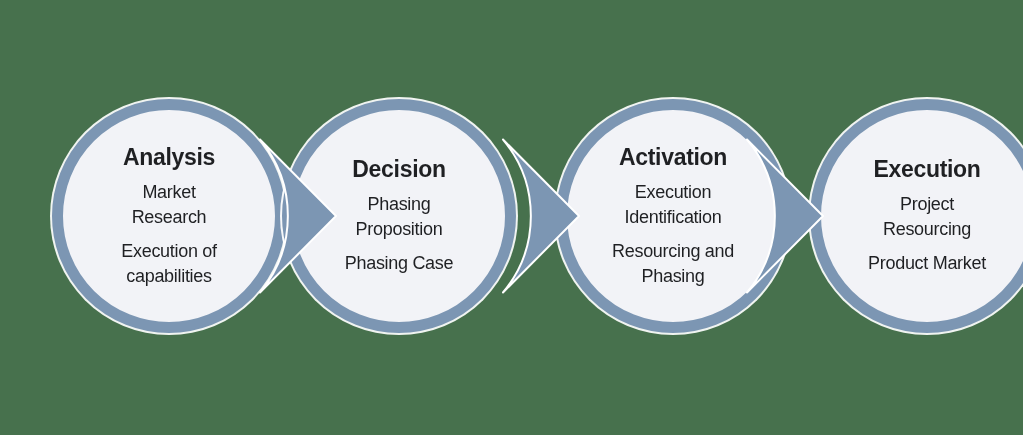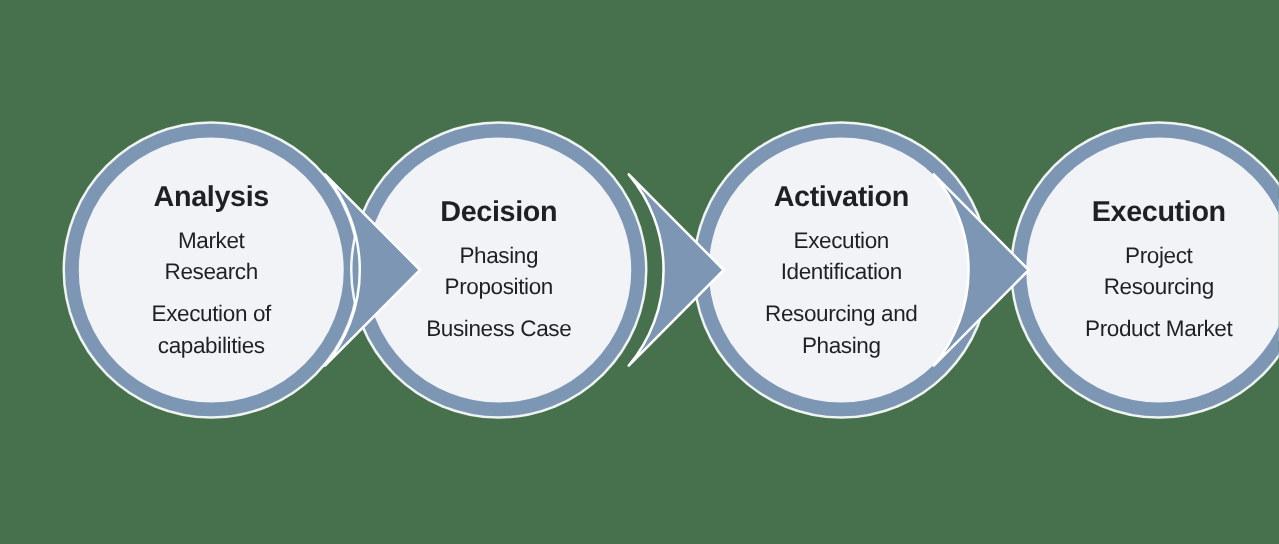--- a/index.html
+++ b/index.html
@@ -77,21 +77,21 @@
     <div class="item">Market
 Research</div>
     <div class="item">Execution of
 capabilities</div>
   </div>
 
   <div class="stage" style="left:282px">
     <div class="title">Decision</div>
     <div class="item">Phasing
 Proposition</div>
-    <div class="item">Business Case</div>
+    <div class="item">Phasing Case</div>
   </div>
 
   <div class="stage" style="left:556px">
     <div class="title">Activation</div>
     <div class="item">Execution
 Identification</div>
     <div class="item">Resourcing and
 Phasing</div>
   </div>
 

